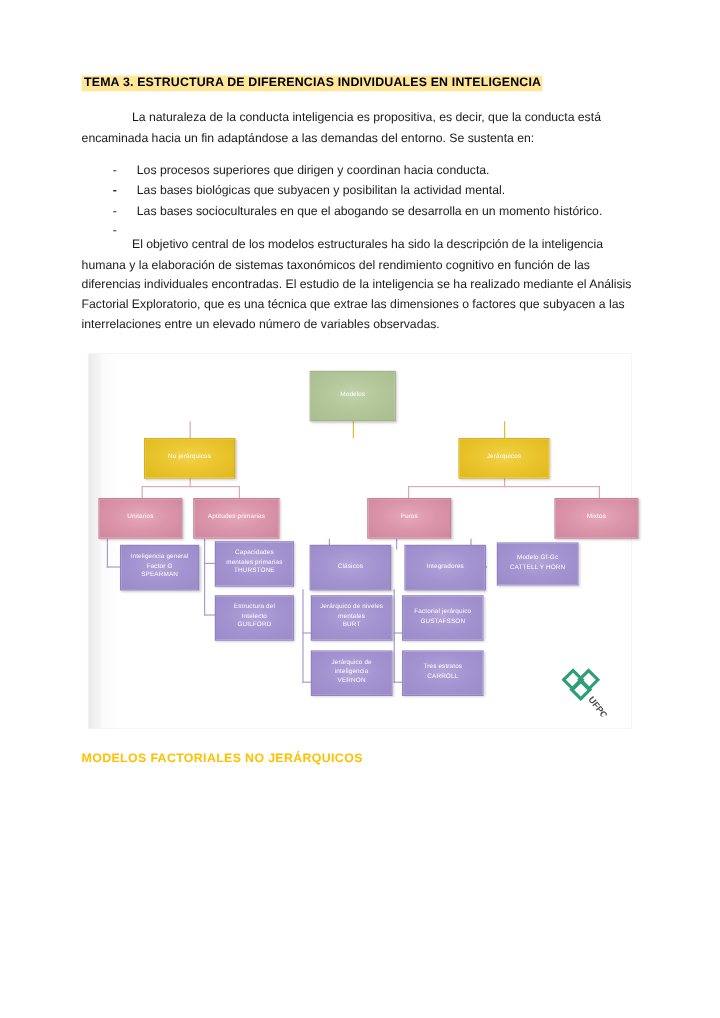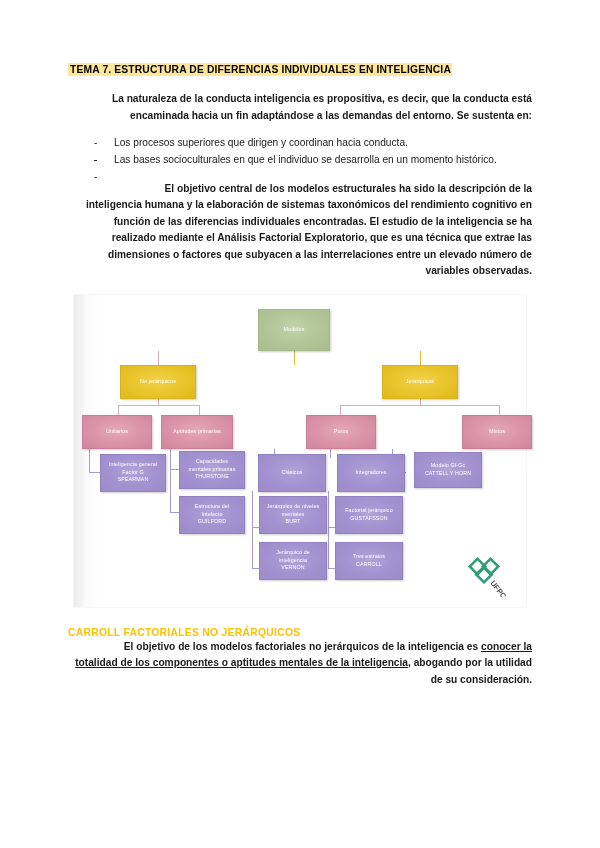--- a/index.html
+++ b/index.html
@@ -39,24 +39,23 @@
   }
   .doc-title .hl {
     background: #ffe699;
     padding: 1px 1px 1px 2px;
   }
 
   
   .para {
     font-size: 10.2px;
     line-height: 1.62;
-    text-align: right;
+    text-align: left;
     margin: 0 0 11px 0;
     color: #1a1a1a;
-    font-weight: bold;
   }
   .para.indent { text-indent: 42px; }
 
   ul.dashlist {
     list-style: none;
     margin: 0 0 12px 0;
     padding: 0;
   }
   ul.dashlist li {
     position: relative;
@@ -152,39 +151,40 @@
   }
   .logo svg { display: block; }
 </style>
 </head>
 <body>
 
 <div class="page">
   <div class="content">
 
     <div class="doc-title">
-      <span class="hl">TEMA 7. ESTRUCTURA DE DIFERENCIAS INDIVIDUALES EN INTELIGENCIA</span>
+      <span class="hl">TEMA 3. ESTRUCTURA DE DIFERENCIAS INDIVIDUALES EN INTELIGENCIA</span>
     </div>
 
     <p class="para indent">La naturaleza de la conducta inteligencia es propositiva, es decir, que la conducta está encaminada hacia un fin adaptándose a las demandas del entorno. Se sustenta en:</p>
 
     <ul class="dashlist">
       <li>
         <span class="dash">-</span>
         <span>Los procesos superiores que dirigen y coordinan hacia conducta.</span>
       </li>
       <li>
         <span class="dash">-</span>
       </li>
       <li>
         <span class="dash">-</span>
-      </li>
-      <li>
-        <span class="dash">-</span>
-        <span>Las bases socioculturales en que el individuo se desarrolla en un momento histórico.</span>
+        <span>Las bases biológicas que subyacen y posibilitan la actividad mental.</span>
+      </li>
+      <li>
+        <span class="dash">-</span>
+        <span>Las bases socioculturales en que el abogando se desarrolla en un momento histórico.</span>
       </li>
       <li>
         <span class="dash">-</span>
       </li>
     </ul>
 
     <p class="para indent">El objetivo central de los modelos estructurales ha sido la descripción de la inteligencia humana y la elaboración de sistemas taxonómicos del rendimiento cognitivo en función de las diferencias individuales encontradas. El estudio de la inteligencia se ha realizado mediante el Análisis Factorial Exploratorio, que es una técnica que extrae las dimensiones o factores que subyacen a las interrelaciones entre un elevado número de variables observadas.</p>
 
     <div class="diagram-wrap">
       <div class="diagram-canvas"></div>
@@ -300,18 +300,17 @@
           <g transform="translate(4,2)">
             <rect x="2" y="6" width="11" height="11" transform="rotate(45 7.5 11.5)" fill="none" stroke="#2e9e76" stroke-width="2.6"></rect>
             <rect x="15" y="6" width="11" height="11" transform="rotate(45 20.5 11.5)" fill="none" stroke="#2e9e76" stroke-width="2.6"></rect>
             <rect x="8.5" y="14" width="11" height="11" transform="rotate(45 14 19.5)" fill="none" stroke="#2e9e76" stroke-width="2.6"></rect>
           </g>
           <text x="24" y="30" transform="rotate(52 24 30)" font-family="&quot;Liberation Sans&quot;, sans-serif" font-size="7.5" font-weight="bold" fill="#4a4a4a">UFPC</text>
         </svg>
       </div>
     </div>
 
-    <div class="section-head">CARROLL FACTORIALES NO JERÁRQUICOS</div>
-
-    <p class="para indent"><span>El objetivo de los modelos factoriales no jerárquicos de la inteligencia es </span><span class="u">conocer la totalidad de los componentes o aptitudes mentales de la inteligencia</span><span>, abogando por la utilidad de su consideración.</span></p>
+    <div class="section-head">MODELOS FACTORIALES NO JERÁRQUICOS</div>
+
 
   </div>
 </div>
 
 </body></html>

